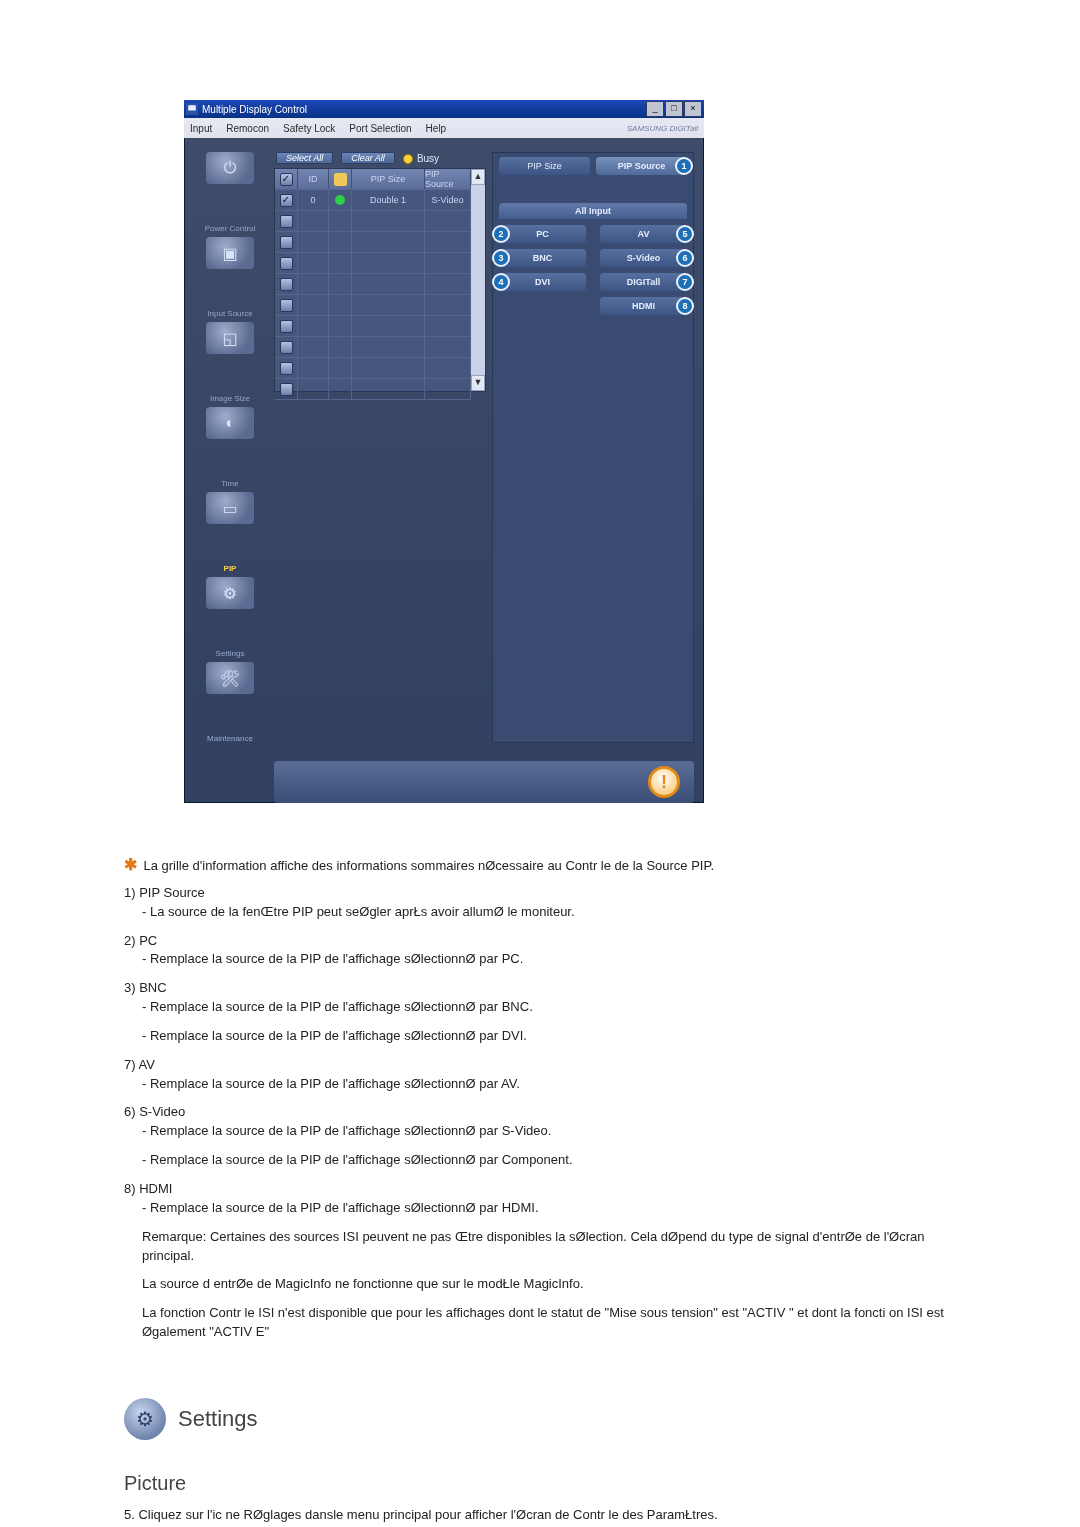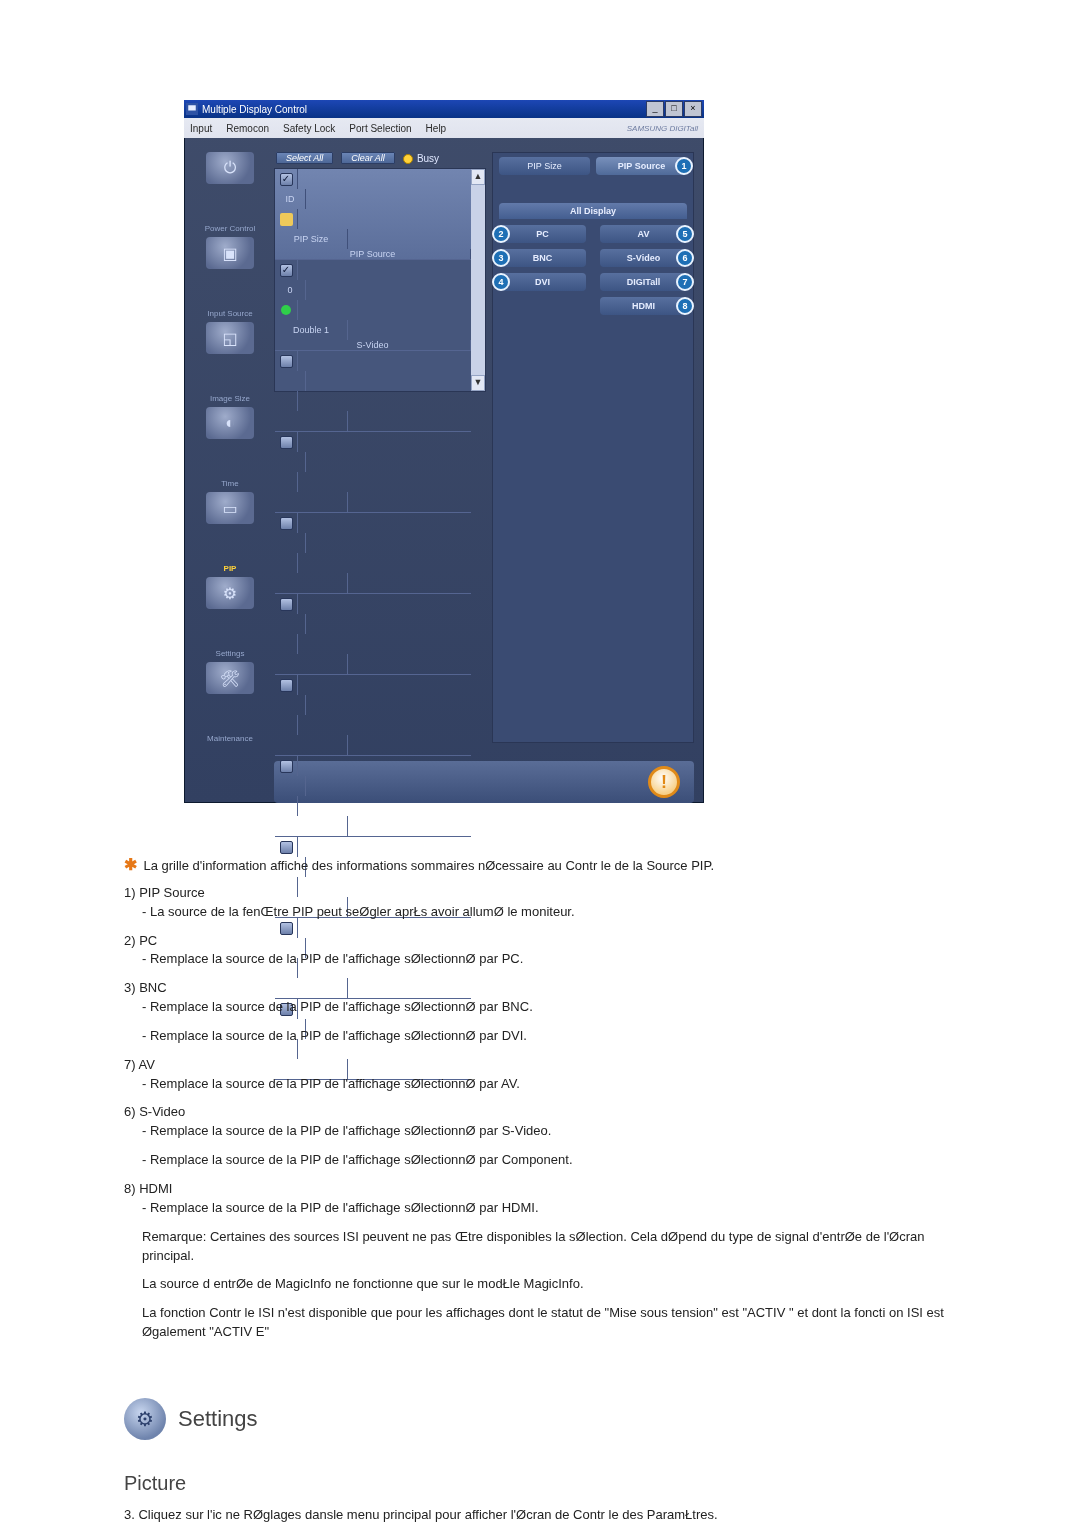--- a/index.html
+++ b/index.html
@@ -108,21 +108,20 @@
   .grid {
     background: #46567c;
     border: 1px solid #2a3655;
     display: flex;
     height: 222px;
   }
   .grid-cols { flex: 1; display: flex; flex-direction: column; }
   .grid-head, .grid-row {
     display: flex;
     border-bottom: 1px solid #556591;
-    flex-direction: column;
   }
   .grid-head { background: linear-gradient(#7285b0, #5b6e9a); color: #0c152e; }
   .grid-head .cell { border-right: 1px solid #40507a; }
   .cell {
     height: 20px;
     display: flex;
     align-items: center;
     justify-content: center;
     font-size: 9px;
     color: #c8d4f2;
@@ -494,21 +493,21 @@
       <div class="rpanel">
         <div class="tab-row">
           <div class="rtab">
             <span>PIP Size</span>
           </div>
           <div class="rtab active">
             <span>PIP Source</span>
             <span class="badge">1</span>
           </div>
         </div>
-        <div class="allinputs">All Display</div>
+        <div class="allinputs">All Input</div>
         <div class="src-grid" id="src-grid">
             <div class="src-btn">
               <span class="lbadge">2</span>
               <span>PC</span>
             </div>
             <div class="src-btn">
               <span>AV</span>
               <span class="rbadge">5</span>
             </div>
             <div class="src-btn">
@@ -581,15 +580,15 @@
     <div class="note">Remarque: Certaines des sources ISI peuvent ne pas Œtre disponibles   la sØlection. Cela dØpend du type de signal d'entrØe     de l'Øcran principal.</div>
     <div class="note">La source d entrØe de MagicInfo ne fonctionne que sur le modŁle MagicInfo.</div>
     <div class="note">La fonction Contr le ISI n'est disponible que pour les affichages dont le statut de "Mise sous tension" est "ACTIV " et dont la foncti       on ISI est Øgalement "ACTIV E"</div>
   </div>
 
   <div class="section-head">
     <div class="section-icon">⚙</div>
     <div class="section-title">Settings</div>
   </div>
   <div class="subhead">Picture</div>
-  <div class="step-list">3.  Cliquez sur l'ic ne RØglages dansle menu principal pour afficher l'Øcran de Contr le des ParamŁtres.</div>
+  <div class="step-list">5.  Cliquez sur l'ic ne RØglages dansle menu principal pour afficher l'Øcran de Contr le des ParamŁtres.</div>
 
 </div>
 
 </body></html>

